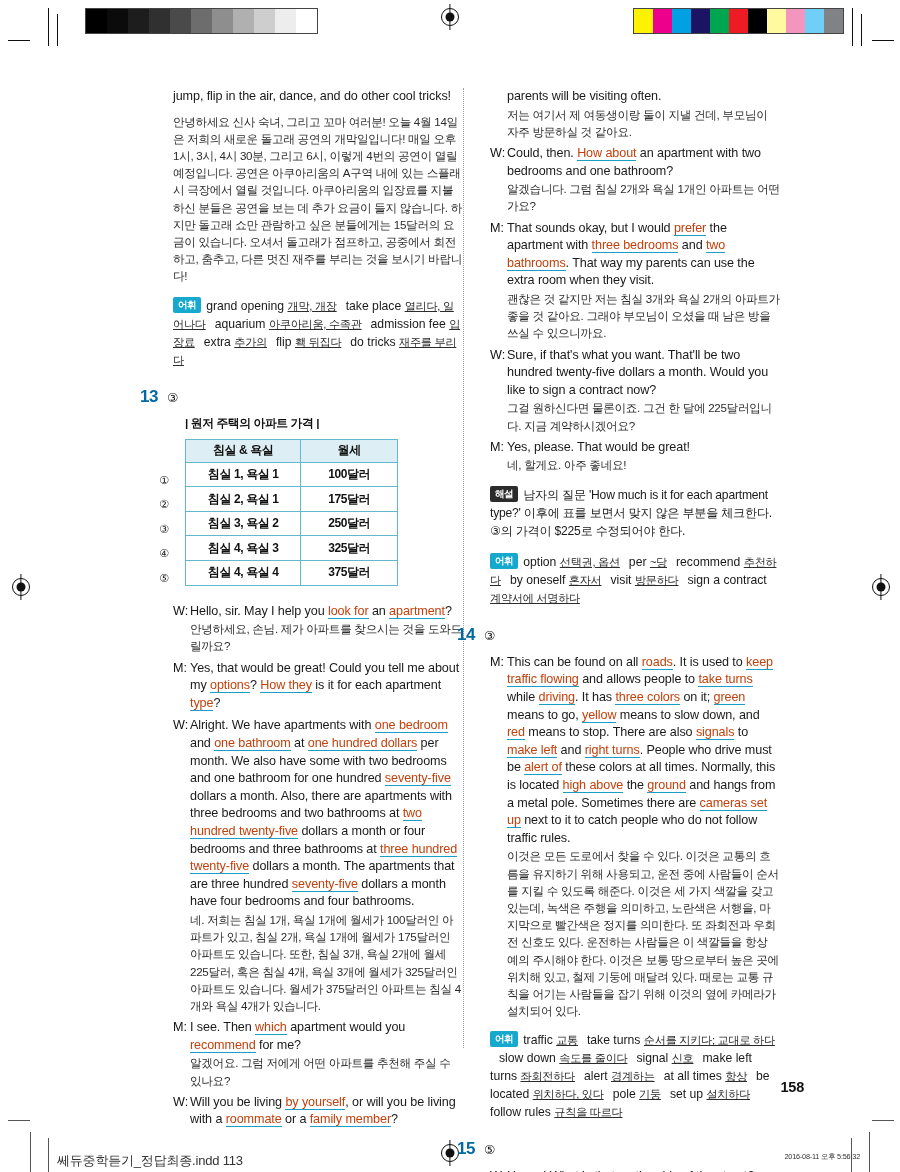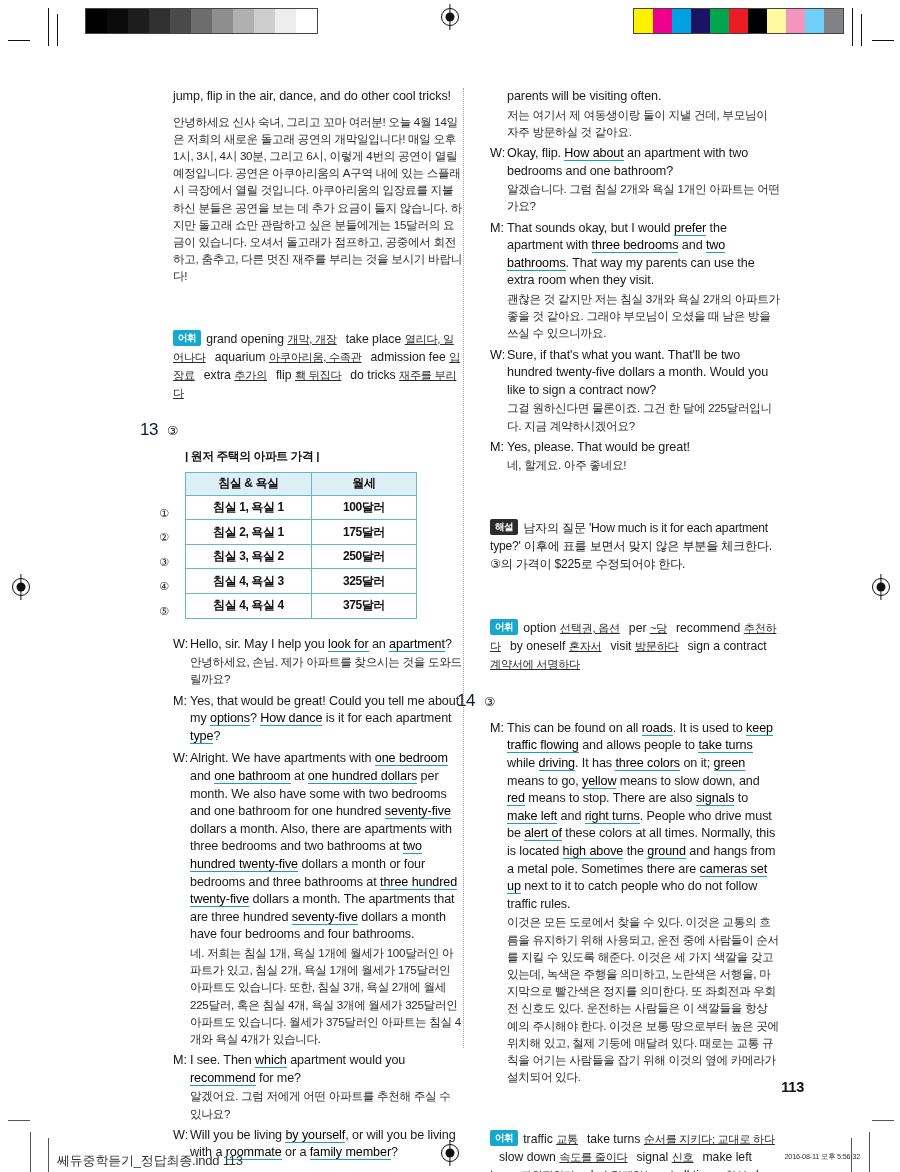--- a/index.html
+++ b/index.html
@@ -49,77 +49,77 @@
 
   
   .en {
     font-size:12.6px; line-height:17.6px; color:#1a1a1a;
     letter-spacing:-0.1px;
   }
   .ko {
     font-size:11.6px; line-height:17.2px; color:#2b2b2b;
     letter-spacing:-0.3px;
   }
-  .u { color:#000000; border-bottom:1px solid #1b9ec4; }
+  .u { color:#c2410c; border-bottom:1px solid #1b9ec4; }
 
   .speaker-block { display:flex; margin-top:5px; }
   .speaker-tag {
     width:17px; flex:0 0 17px; font-size:12.6px; line-height:17.6px;
     font-weight:400; color:#111;
   }
   .speaker-body { flex:1 1 auto; }
 
   .para { margin:0; }
   .gap-sm { height:7px; }
   .gap-md { height:12px; }
   .gap-lg { height:18px; }
 
   
   .badge {
     display:inline-block; vertical-align:2px;
     font-size:9.6px; line-height:13px; padding:1px 5px 2px;
     color:#ffffff; border-radius:2px; margin-right:5px;
-    letter-spacing:-0.5px; font-weight:700;margin-top:33px;
+    letter-spacing:-0.5px; font-weight:700;
   }
   .badge.vocab { background:#16a9cd; }
   .badge.expl  { background:#2b2b2b; }
 
   .voc-block { font-size:12.2px; line-height:18px; color:#1a1a1a; }
   .voc-block .en-w { font-weight:400; }
   .voc-block .ko-w { font-size:11.2px; color:#2b2b2b; letter-spacing:-0.3px;text-decoration:underline; }
   .voc-block .sp { display:inline-block; width:9px; }
 
   .expl-block { font-size:12.1px; line-height:18.4px; color:#1a1a1a; letter-spacing:-0.2px; }
 
   
   .q-head {
     display:flex; align-items:baseline; gap:9px;
     margin-left:-33px; margin-bottom:9px;
   }
   .q-num {
-    font-size:17px; font-weight:400; color:#0f172a; letter-spacing:-0.4px;
+    font-size:17px; font-weight:700; color:#0369a1; letter-spacing:-0.4px;
   }
   .q-ans { font-size:12.4px; color:#111; }
 
   
   .tbl-caption {
     font-size:11.8px; color:#111; font-weight:700;
     letter-spacing:-0.4px; margin:6px 0 7px 12px;
   }
 
   .tbl-wrap { position:relative; margin-left:12px; }
   .choice-col {
     position:absolute; left:-26px; top:29px;
     display:flex; flex-direction:column;
   }
   .choice-col span {
     height:24.6px; line-height:24.6px; font-size:11px; color:#222;
   }
   table.price {
-    border-collapse:collapse; width:232px;
+    border-collapse:collapse; width:213px;
     border:1.3px solid #62b8cc;
   }
   table.price th, table.price td {
     border:1.1px solid #62b8cc;
     text-align:center; font-size:12px; letter-spacing:-0.4px;
     color:#111; height:24.6px; padding:0 4px; font-weight:700;
   }
   table.price thead th { background:#ddeef4; height:23px; }
   table.price td { font-weight:700; background:#ffffff; }
   table.price col.c1 { width:116px; }
@@ -262,21 +262,21 @@
         <div class="speaker-block">
           <div class="speaker-tag">W:</div>
           <div class="speaker-body">
             <div class="en para"><span>Hello, sir. May I help you </span><span class="u">look for</span><span> an </span><span class="u">apartment</span><span>?</span></div>
             <div class="ko para">안녕하세요, 손님. 제가 아파트를 찾으시는 것을 도와드릴까요?</div>
           </div>
         </div>
         <div class="speaker-block">
           <div class="speaker-tag">M:</div>
           <div class="speaker-body">
-            <div class="en para"><span>Yes, that would be great! Could you tell me about my </span><span class="u">options</span><span>? </span><span class="u">How dance</span><span> is it for each apartment </span><span class="u">type</span><span>?</span></div>
+            <div class="en para"><span>Yes, that would be great! Could you tell me about my </span><span class="u">options</span><span>? </span><span class="u">How they</span><span> is it for each apartment </span><span class="u">type</span><span>?</span></div>
           </div>
         </div>
         <div class="speaker-block">
           <div class="speaker-tag">W:</div>
           <div class="speaker-body">
             <div class="en para"><span>Alright. We have apartments with </span><span class="u">one bedroom</span><span> and </span><span class="u">one bathroom</span><span> at </span><span class="u">one hundred dollars</span><span> per month. We also have some with two bedrooms and one bathroom for one hundred </span><span class="u">seventy-five</span><span> dollars a month. Also, there are apartments with three bedrooms and two bathrooms at </span><span class="u">two hundred twenty-five</span><span> dollars a month or four bedrooms and three bathrooms at </span><span class="u">three hundred twenty-five</span><span> dollars a month. The apartments that are three hundred </span><span class="u">seventy-five</span><span> dollars a month have four bedrooms and four bathrooms.</span></div>
             <div class="ko para">네. 저희는 침실 1개, 욕실 1개에 월세가 100달러인 아파트가 있고, 침실 2개, 욕실 1개에 월세가 175달러인 아파트도 있습니다. 또한, 침실 3개, 욕실 2개에 월세 225달러, 혹은 침실 4개, 욕실 3개에 월세가 325달러인 아파트도 있습니다. 월세가 375달러인 아파트는 침실 4개와 욕실 4개가 있습니다.</div>
           </div>
         </div>
         <div class="speaker-block">
@@ -300,21 +300,21 @@
         <div class="speaker-block" style="margin-top: 0px;">
           <div class="speaker-tag"></div>
           <div class="speaker-body">
             <div class="en para">parents will be visiting often.</div>
             <div class="ko para">저는 여기서 제 여동생이랑 둘이 지낼 건데, 부모님이 자주 방문하실 것 같아요.</div>
           </div>
         </div>
         <div class="speaker-block">
           <div class="speaker-tag">W:</div>
           <div class="speaker-body">
-            <div class="en para"><span>Okay, flip. </span><span class="u">How about</span><span> an apartment with two bedrooms and one bathroom?</span></div>
+            <div class="en para"><span>Could, then. </span><span class="u">How about</span><span> an apartment with two bedrooms and one bathroom?</span></div>
             <div class="ko para">알겠습니다. 그럼 침실 2개와 욕실 1개인 아파트는 어떤가요?</div>
           </div>
         </div>
         <div class="speaker-block">
           <div class="speaker-tag">M:</div>
           <div class="speaker-body">
             <div class="en para"><span>That sounds okay, but I would </span><span class="u">prefer</span><span> the apartment with </span><span class="u">three bedrooms</span><span> and </span><span class="u">two bathrooms</span><span>. That way my parents can use the extra room when they visit.</span></div>
             <div class="ko para">괜찮은 것 같지만 저는 침실 3개와 욕실 2개의 아파트가 좋을 것 같아요. 그래야 부모님이 오셨을 때 남은 방을 쓰실 수 있으니까요.</div>
           </div>
         </div>
@@ -374,17 +374,17 @@
     <div id="dlg15">
         <div class="speaker-block">
           <div class="speaker-tag">W:</div>
           <div class="speaker-body">
             <div class="en para"><span>Honey! What is that on the side of the street?</span></div>
           </div>
         </div>
       </div>
   </div>
 
-  <div class="page-no">113</div>
+  <div class="page-no">158</div>
   <div class="footer-left">쎄듀중학듣기_정답최종.indd   113</div>
   <div class="footer-right">2016-08-11   오후 5:56:32</div>
 
 </div>
 
 </body></html>

